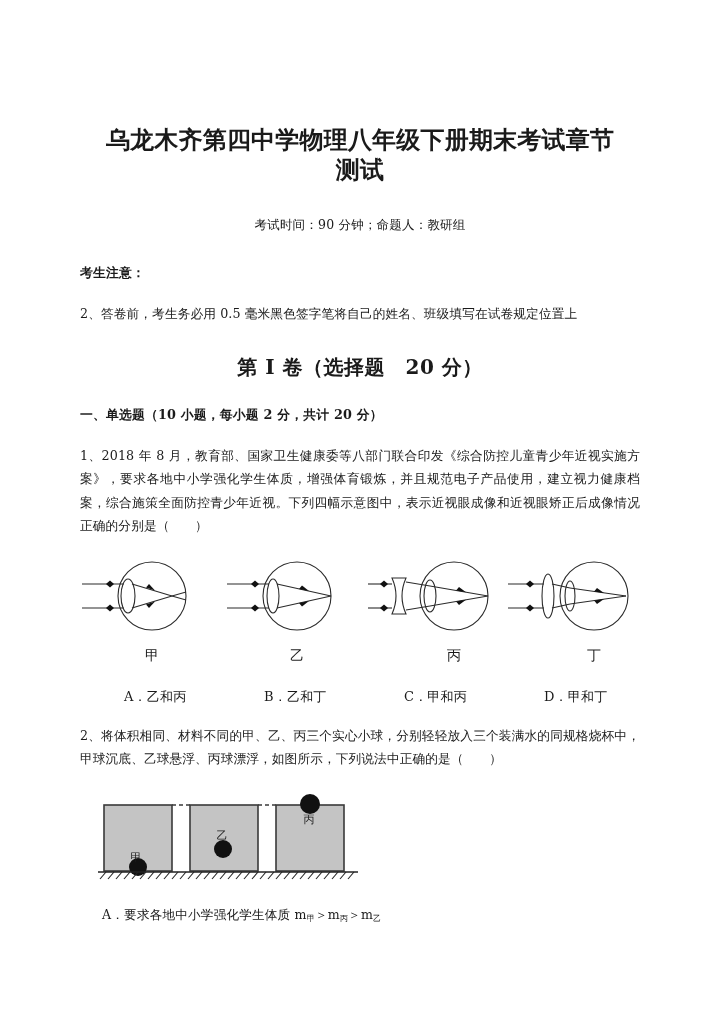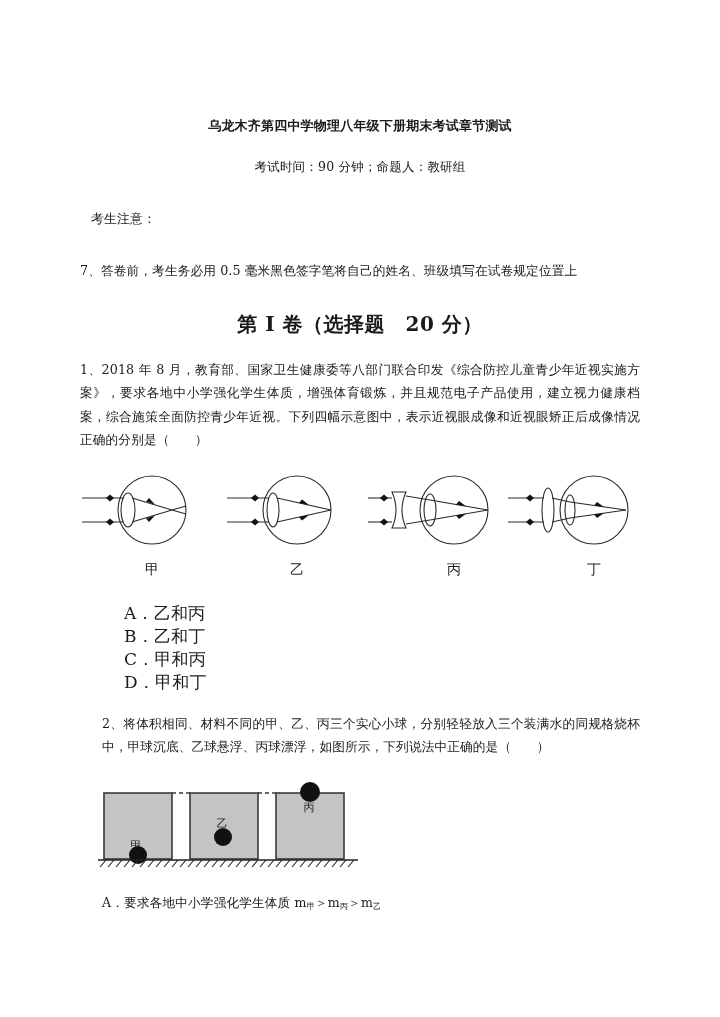--- a/index.html
+++ b/index.html
@@ -18,38 +18,38 @@
   .page {
     position: absolute;
     left: 0; top: 0;
     width: 720px;
     height: 1017px;
     box-sizing: border-box;
     padding: 0 80px;
   }
   .doc-title {
     text-align: center;
-    font-size: 13px;
-    font-weight: bold;
-    letter-spacing: 0.2px;
-    margin: 9px;
+    font-size: 24px;
+    font-weight: bold;
+    letter-spacing: 0.2px;
+    margin: 16px;
     padding-top: 109px;
     line-height: 1.25;
   }
   .doc-subtitle {
     text-align: center;
     font-size: 12.5px;
     margin: 7px;
     padding-top: 16px;
     letter-spacing: 0.2px;
   }
   .notice-head {
     font-size: 12.8px;
-    font-weight: normal;
-    margin: 11px;
+    font-weight: bold;
+    margin: 0;
     padding-top: 24px;
     letter-spacing: 0.2px;
   }
   .notice-item {
     font-size: 12.7px;
     margin: 0;
     padding-top: 20px;
     line-height: 1.85;
     letter-spacing: 0.1px;
     text-align: justify;
@@ -70,27 +70,26 @@
     letter-spacing: 0.2px;
   }
   .q-text {
     font-size: 12.7px;
     margin: 0;
     padding-top: 20px;
     line-height: 1.85;
     letter-spacing: 0.1px;
     text-align: justify;
   }
-  .q-text.tight { padding-top: 18px; margin-left: 22px; }
+  .q-text.tight { padding-top: 18px; }
   .opts-row {
     display: flex;
-    font-size: 17px;
+    font-size: 13px;
     padding-top: 14px;
     letter-spacing: 0.2px;
-    flex-direction: column;
   }
   .opt {
     width: 25%;
     padding-left: 44px;
     box-sizing: border-box;
     white-space: nowrap;
   }
   .opt-single {
     font-size: 12.6px;
     padding-top: 16px;
@@ -113,23 +112,24 @@
 </style>
 </head>
 <body>
 
 <div class="page">
 
   <h1 class="doc-title">乌龙木齐第四中学物理八年级下册期末考试章节测试</h1>
   <div class="doc-subtitle">考试时间：90 分钟；命题人：教研组</div>
 
   <div class="notice-head">考生注意：</div>
-  <p class="notice-item">7、答卷前，考生务必用 0.5 毫米黑色签字笔将自己的姓名、班级填写在试卷规定位置上</p>
+  <p class="notice-item">2、答卷前，考生务必用 0.5 毫米黑色签字笔将自己的姓名、班级填写在试卷规定位置上</p>
 
   <h2 class="paper-head">第 I 卷（选择题　20 分）</h2>
+  <div class="section-head">一、单选题（10 小题，每小题 2 分，共计 20 分）</div>
 
   <p class="q-text">1、2018 年 8 月，教育部、国家卫生健康委等八部门联合印发《综合防控儿童青少年近视实施方案》，要求各地中小学强化学生体质，增强体育锻炼，并且规范电子产品使用，建立视力健康档案，综合施策全面防控青少年近视。下列四幅示意图中，表示近视眼成像和近视眼矫正后成像情况正确的分别是（　　）</p>
 
   <div class="fig-eyes">
     <svg width="560" height="118" viewBox="0 0 560 118" xmlns="http://www.w3.org/2000/svg">
       <g fill="none" stroke="#2b2b2b" stroke-width="1.1">
 
         <g>
           <circle cx="72" cy="44" r="34"></circle>
 

